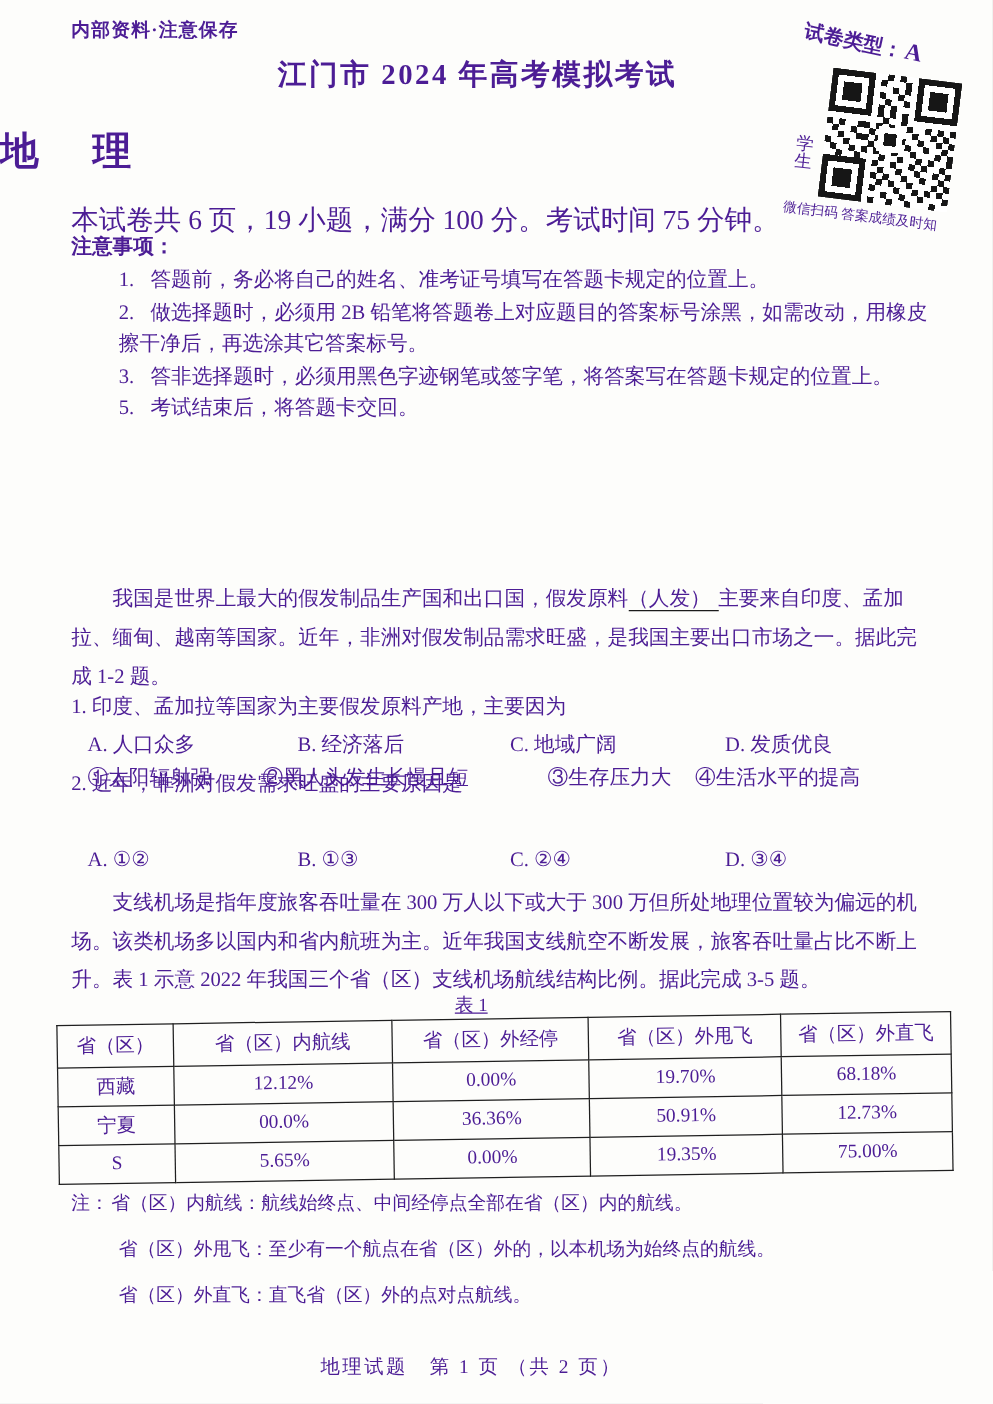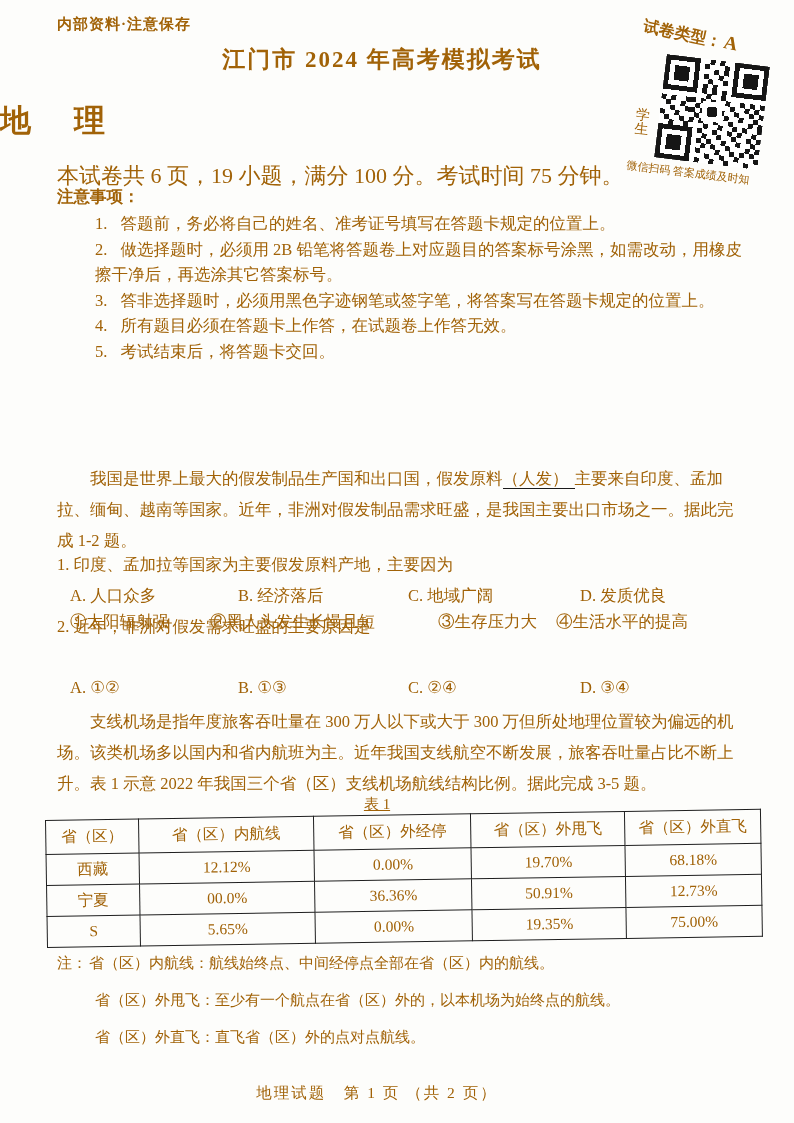--- a/index.html
+++ b/index.html
@@ -1,18 +1,18 @@
 <!DOCTYPE html>
 <html><head>
 <meta charset="utf-8">
 <style>
   html,body{margin:0;padding:0;background:#e8e8e6;}
   .page{
     position:relative;width:794px;height:1123px;margin:0 auto;
-    background:#fdfdfb;color:#a16207;overflow:hidden;
+    background:#fdfdfb;color:#4c1d95;overflow:hidden;
     font-family:"Liberation Serif","DejaVu Serif",serif;
   }
   .abs{position:absolute;}
   .header-note{top:15px;left:57px;font-size:15px;font-weight:bold;letter-spacing:1px;}
   .paper-type{top:14px;left:646px;font-size:16px;font-weight:bold;transform:rotate(12deg);transform-origin:left top;white-space:nowrap;}
   .paper-type .pt-a{font-size:19px;margin-left:2px;}
   .exam-title{top:44px;left:0;right:30px;text-align:center;font-size:23px;font-weight:bold;letter-spacing:2px;}
   .subject-title{top:100px;left:0;right:30px;font-size:31px;font-weight:bold;letter-spacing:6px;}
   .qr-wrap{top:58px;left:628px;width:160px;height:140px;}
   .student-label{position:absolute;left:6px;top:38px;writing-mode:vertical-rl;font-size:14px;letter-spacing:14px;transform:rotate(6deg);}
@@ -85,21 +85,20 @@
     <div class="qr-caption">微信扫码 答案成绩及时知</div>
   </div>
 
   <div class="abs summary">本试卷共 6 页，19 小题，满分 100 分。考试时间 75 分钟。</div>
   <div class="abs notice-title">注意事项：</div>
 
   <div class="abs notices">
     <div class="notice-item"><span class="num">1.</span><span>答题前，务必将自己的姓名、准考证号填写在答题卡规定的位置上。</span></div>
     <div class="notice-item"><span class="num">2.</span><span>做选择题时，必须用 2B 铅笔将答题卷上对应题目的答案标号涂黑，如需改动，用橡皮擦干净后，再选涂其它答案标号。</span></div>
     <div class="notice-item"><span class="num">3.</span><span>答非选择题时，必须用黑色字迹钢笔或签字笔，将答案写在答题卡规定的位置上。</span></div>
-    <div class="notice-item"><span class="num">4.</span><span>所有题目必须在答题卡上作答，在试题卷上作答无效。</span></div>
     <div class="notice-item"><span class="num">5.</span><span>考试结束后，将答题卡交回。</span></div>
   </div>
 
 
   <p class="abs passage">
     <span>我国是世界上最大的假发制品生产国和出口国，假发原料</span><span class="u">（人发）</span><span>主要来自印度、孟加拉、缅甸、越南等国家。近年，非洲对假发制品需求旺盛，是我国主要出口市场之一。据此完成 1-2 题。</span>
   </p>
 
   <div class="abs q-line" style="top:554px;">
     <span class="qnum">1.</span><span>印度、孟加拉等国家为主要假发原料产地，主要因为</span>

